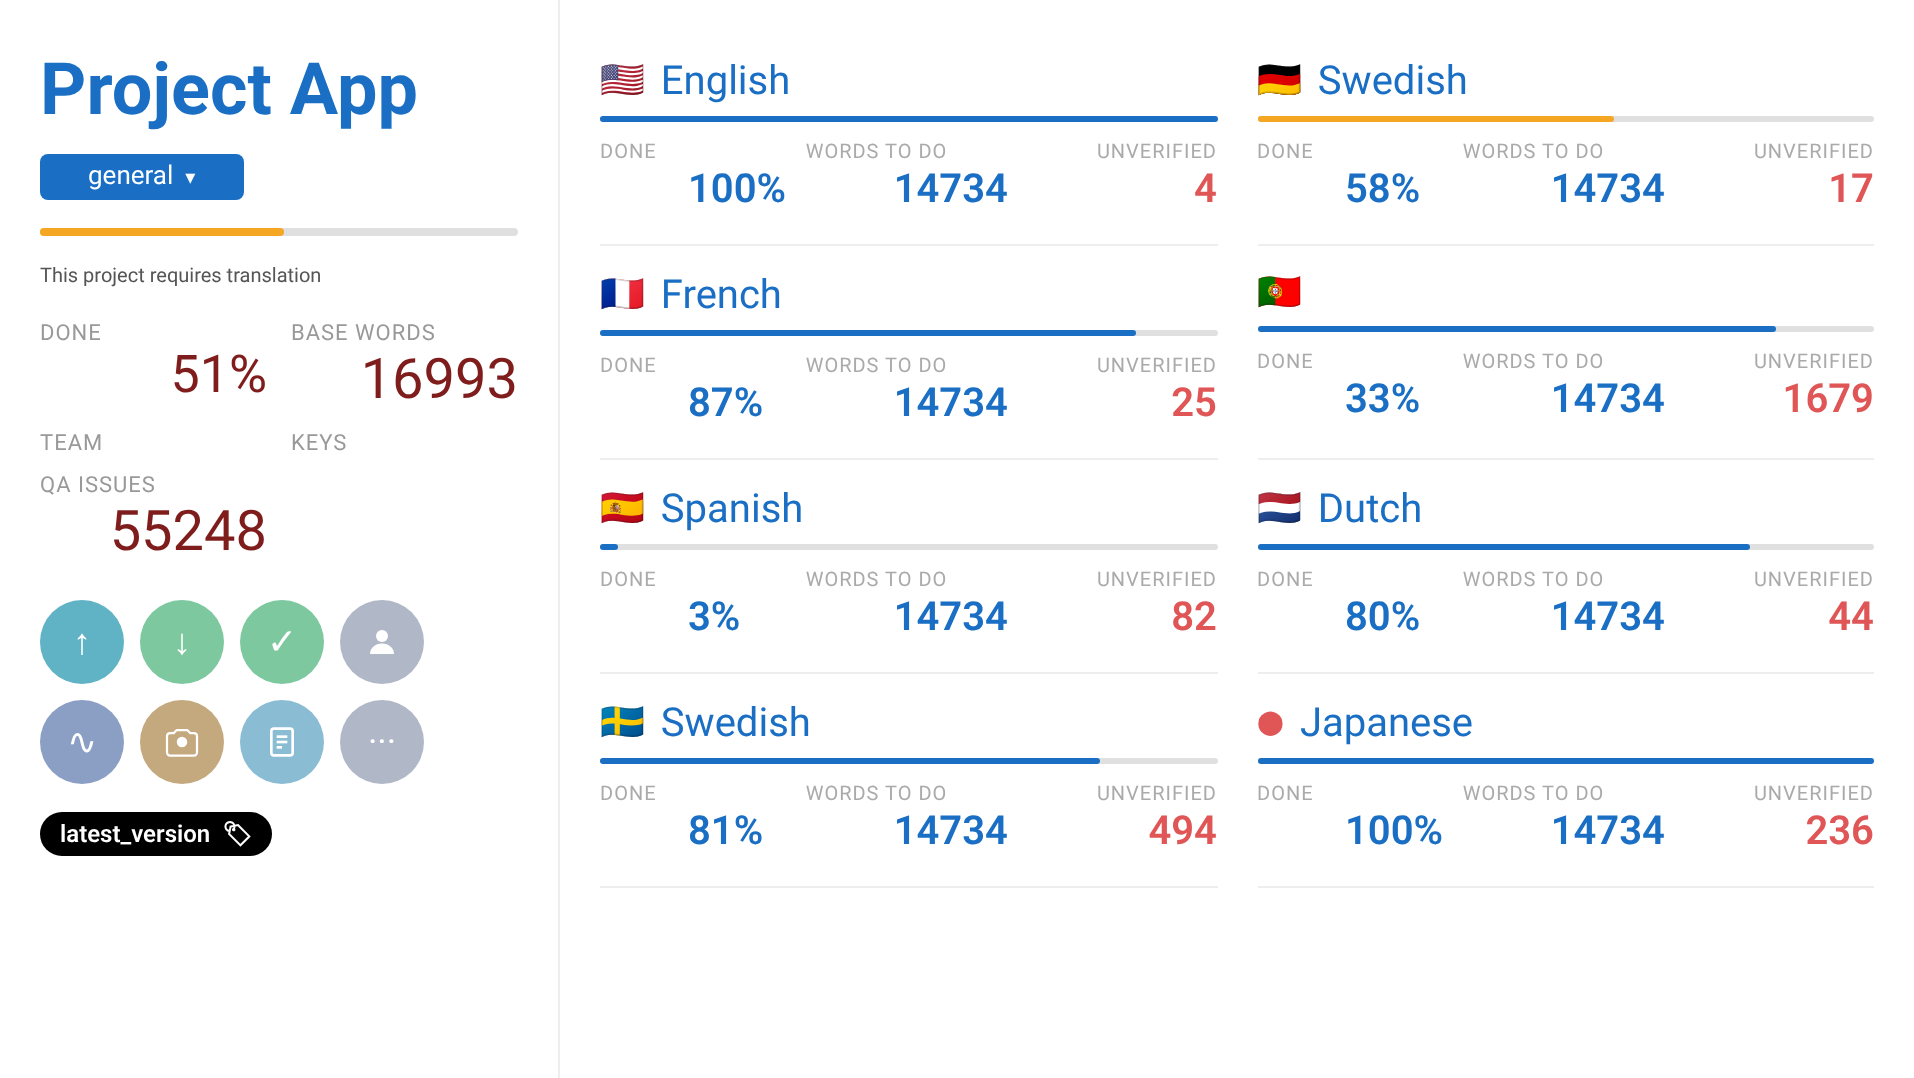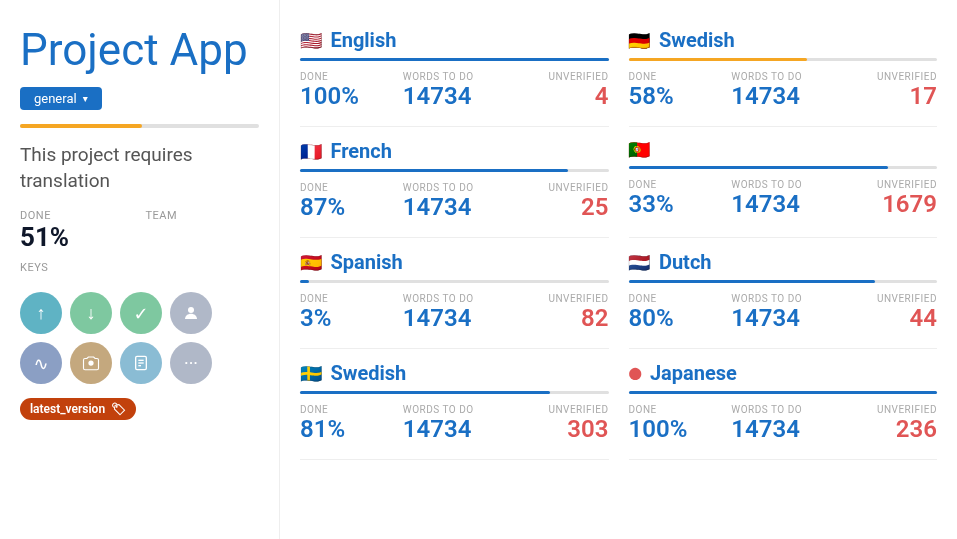--- a/index.html
+++ b/index.html
@@ -16,72 +16,73 @@
     .sidebar {
       width: 280px;
       min-width: 280px;
       padding: 24px 20px;
       border-right: 1px solid #eee;
       display: flex;
       flex-direction: column;
       gap: 10px;
     }
     .app-title {
-      font-size: 44px;
-      font-weight: 400;
+      font-size: 36px;
+      font-weight: 700;
       color: #1a6fc4;
       line-height: 1.2;
     }
     .general-dropdown {
       display: inline-flex;
       align-items: center;
       gap: 6px;
       background: #1a6fc4;
       color: #fff;
       border-radius: 4px;
-      padding: 4px 14px;
+      padding: 4px 24px;
       font-size: 13px;
       cursor: pointer;
       width: fit-content;
     }
     .general-dropdown .chevron { font-size: 10px; }
     .progress-bar-container {
       height: 4px;
       background: #e0e0e0;
       border-radius: 2px;
       margin: 4px 0;
     }
     .progress-bar-fill {
       height: 100%;
       background: #f5a623;
       border-radius: 2px;
       width: 51%;
     }
     .project-note {
-      font-size: 19px;
+      font-size: 10px;
       color: #555;
       line-height: 1.4;
     }
     .stats-grid {
       display: grid;
       grid-template-columns: 1fr 1fr;
       gap: 8px 12px;
       margin-top: 4px;
     }
     .stat-label {
       font-size: 11px;
       color: #999;
       text-transform: uppercase;
       letter-spacing: 0.5px;
     }
     .stat-value {
       font-size: 26px;
-      font-weight: 700;
-      color: #0f172a;
+      font-weight: 400;
+      color: #7f1d1d;
       line-height: 1.2;
+      text-align: right;
     }
     .stat-value.large { font-size: 28px; }
 
     
     .action-icons {
       display: flex;
       flex-wrap: wrap;
       gap: 8px;
       margin-top: 8px;
     }
@@ -102,21 +103,21 @@
     .icon-user { background: #b0b8c8; }
     .icon-wave { background: #8b9fc4; }
     .icon-camera { background: #c4a87e; }
     .icon-doc { background: #8abcd4; }
     .icon-more { background: #b0b8c8; }
 
     .version-tag {
       display: inline-flex;
       align-items: center;
       gap: 6px;
-      background: #c2410c;
+      background: #000000;
       color: #fff;
       border-radius: 12px;
       padding: 4px 10px;
       font-size: 12px;
       font-weight: 600;
       width: fit-content;
       margin-top: 4px;
     }
     .tag-icon { font-size: 12px; }
 
@@ -138,21 +139,21 @@
     }
     .lang-header {
       display: flex;
       align-items: center;
       gap: 8px;
       margin-bottom: 6px;
     }
     .lang-flag { font-size: 18px; }
     .lang-name {
       font-size: 20px;
-      font-weight: 700;
+      font-weight: 400;
       color: #1a6fc4;
     }
     .lang-progress-bar {
       height: 3px;
       background: #e0e0e0;
       border-radius: 2px;
       margin-bottom: 10px;
     }
     .lang-progress-fill {
       height: 100%;
@@ -165,23 +166,24 @@
     .lang-stat {
       flex: 1;
     }
     .lang-stat-label {
       font-size: 10px;
       color: #aaa;
       text-transform: uppercase;
       letter-spacing: 0.5px;
     }
     .lang-stat-value {
-      font-size: 24px;
+      font-size: 20px;
       font-weight: 600;
       color: #1a6fc4;
+      margin-left: 44px;
     }
     .lang-stat-value.unverified { color: #e05555; text-align: right; }
     .lang-stat.right { text-align: right; }
   </style>
 </head>
 <body>
 
 <div class="sidebar">
   <div class="app-title">Project App</div>
 
@@ -195,24 +197,32 @@
   </div>
 
   <div class="project-note">This project requires translation</div>
 
   <div class="stats-grid">
     <div>
       <div class="stat-label">DONE</div>
       <div class="stat-value">51%</div>
     </div>
     <div>
+      <div class="stat-label">BASE WORDS</div>
+      <div class="stat-value large">16993</div>
+    </div>
+    <div>
       <div class="stat-label">TEAM</div>
     </div>
     <div>
       <div class="stat-label">KEYS</div>
+    </div>
+    <div>
+      <div class="stat-label">QA ISSUES</div>
+      <div class="stat-value large">55248</div>
     </div>
   </div>
 
   <div class="action-icons">
     <div class="action-icon icon-up">↑</div>
     <div class="action-icon icon-down">↓</div>
     <div class="action-icon icon-check">✓</div>
     <div class="action-icon icon-user">
       <svg width="18" height="18" viewBox="0 0 24 24" fill="white">
           <circle cx="12" cy="8" r="4"></circle>
@@ -400,21 +410,21 @@
       <div class="lang-stat">
         <div class="lang-stat-label">DONE</div>
         <div class="lang-stat-value">81%</div>
       </div>
       <div class="lang-stat">
         <div class="lang-stat-label">WORDS TO DO</div>
         <div class="lang-stat-value">14734</div>
       </div>
       <div class="lang-stat right">
         <div class="lang-stat-label">UNVERIFIED</div>
-        <div class="lang-stat-value unverified">303</div>
+        <div class="lang-stat-value unverified">494</div>
       </div>
     </div>
   </div>
 
   <div class="lang-card">
     <div class="lang-header">
       <span class="lang-flag" style="font-size:12px;color:#e05555;">⬤</span>
       <span class="lang-name">Japanese</span>
     </div>
     <div class="lang-progress-bar">

